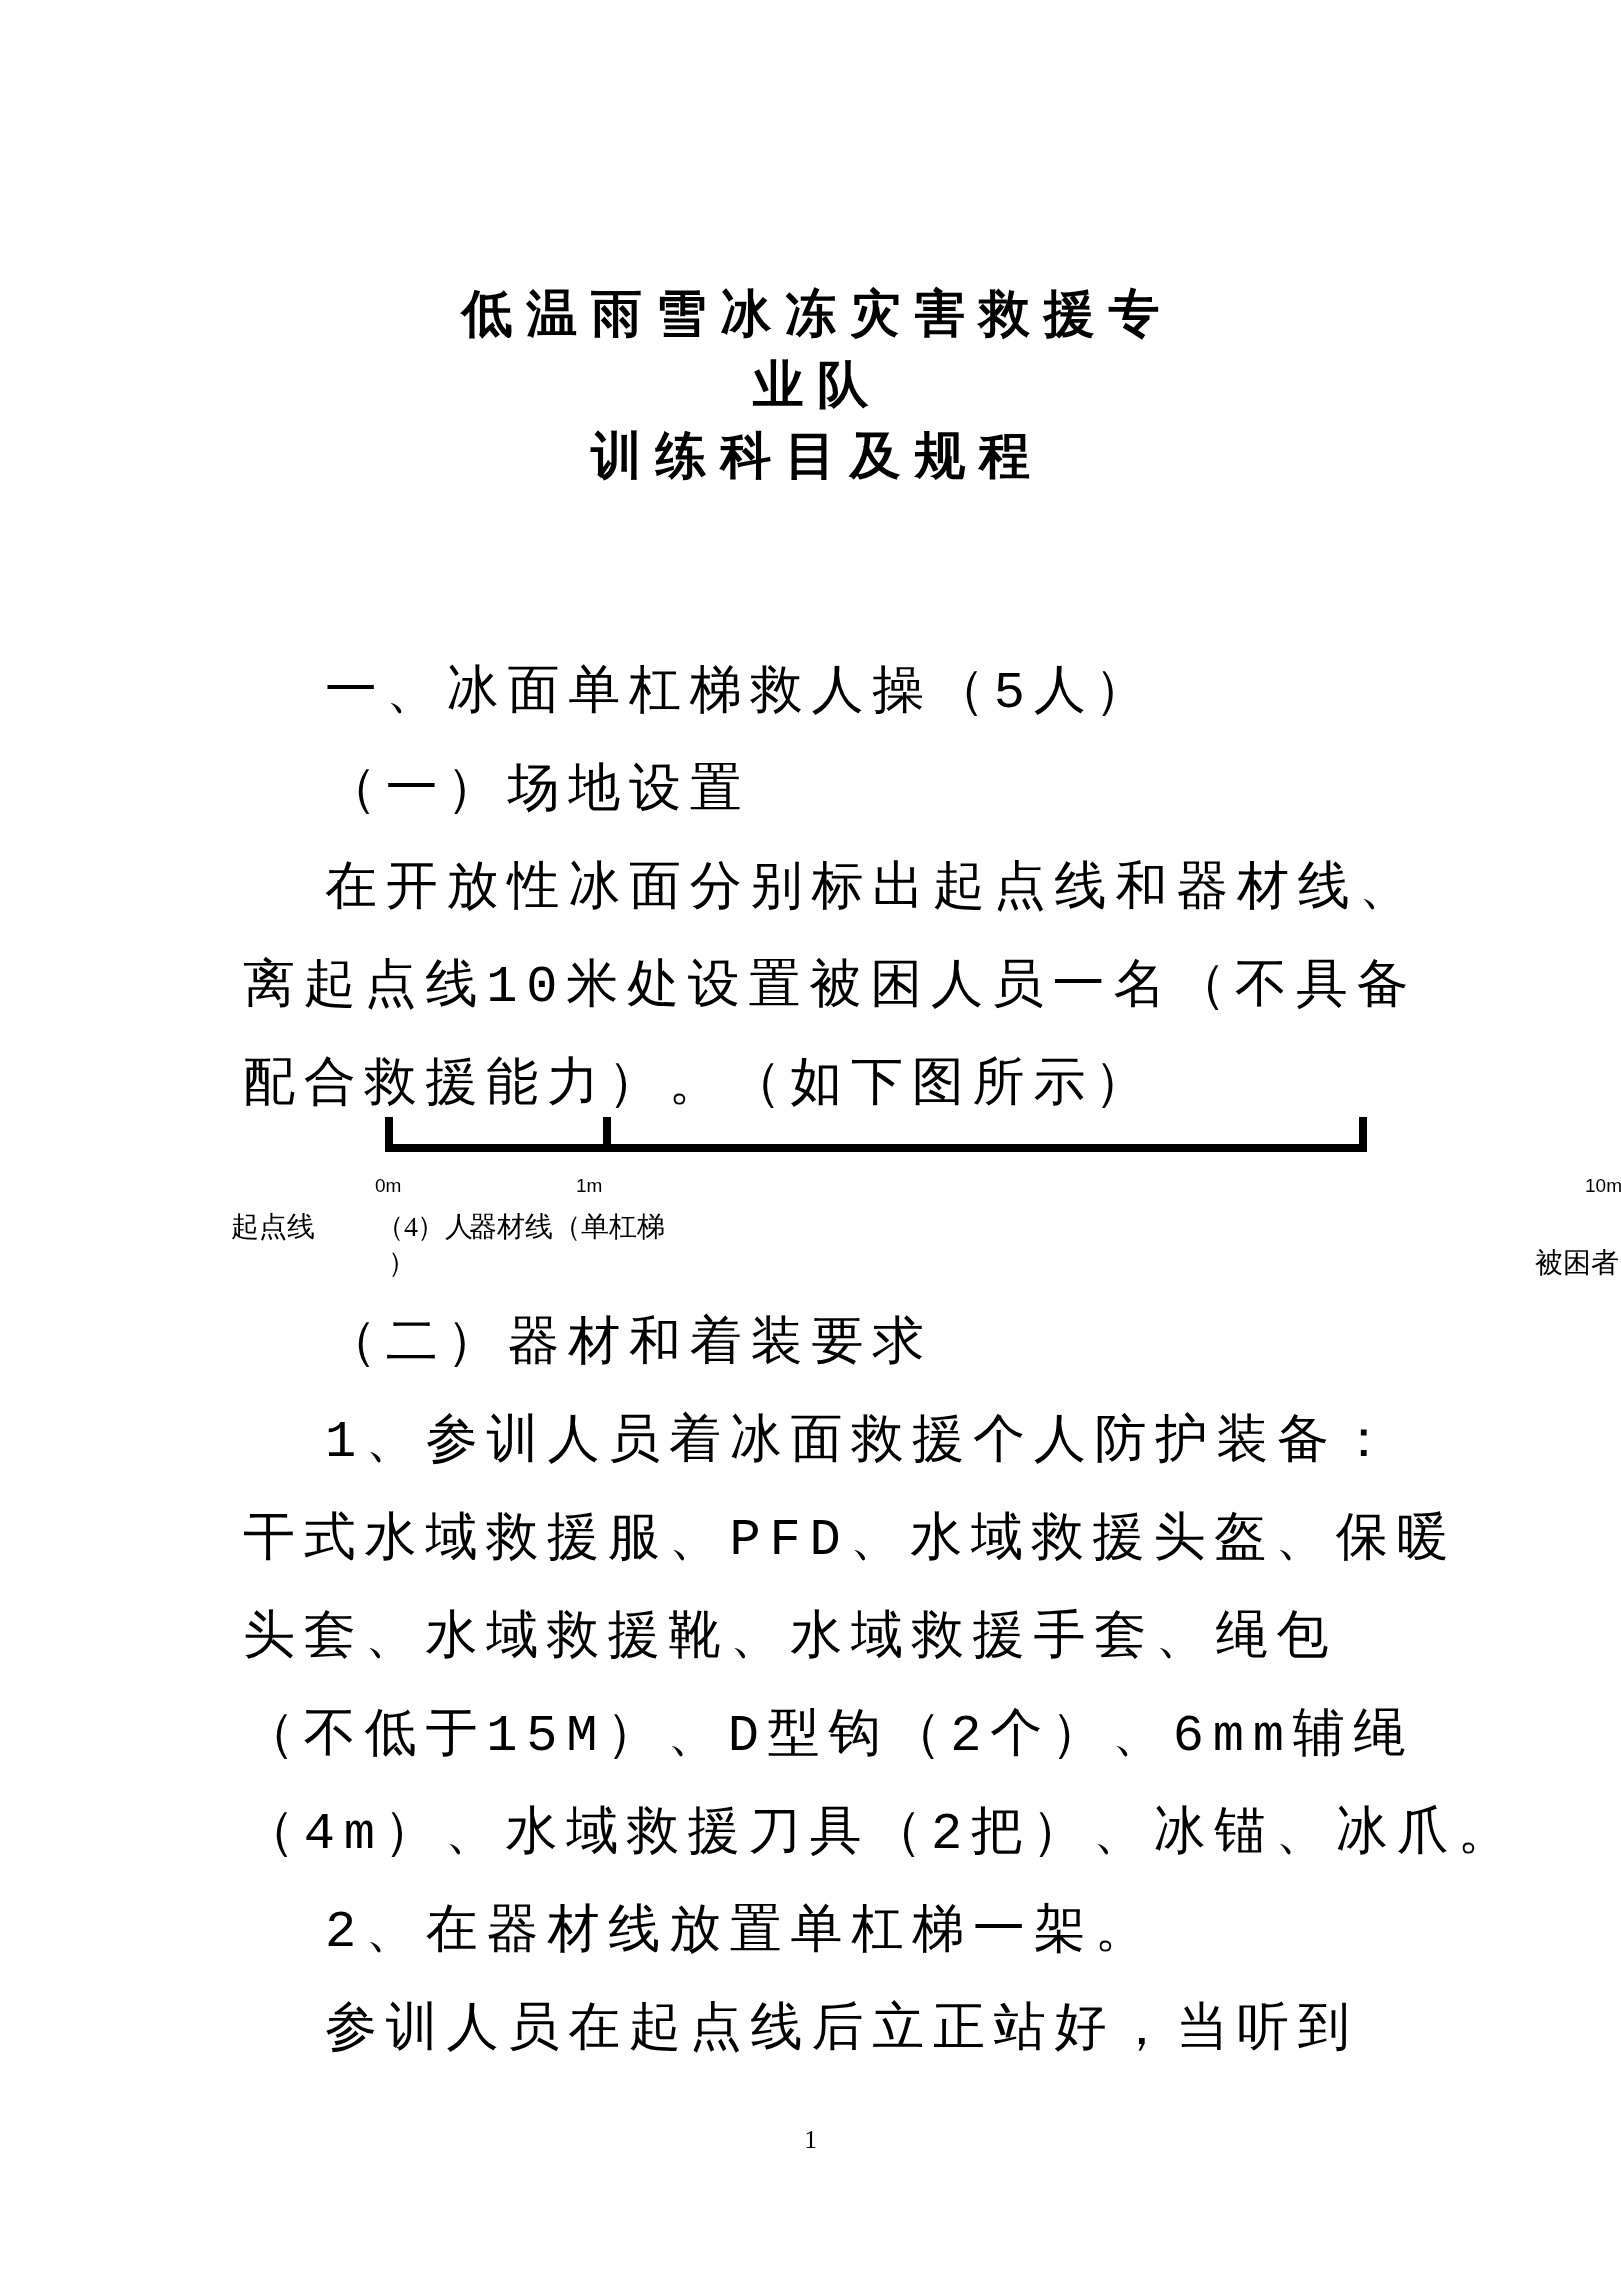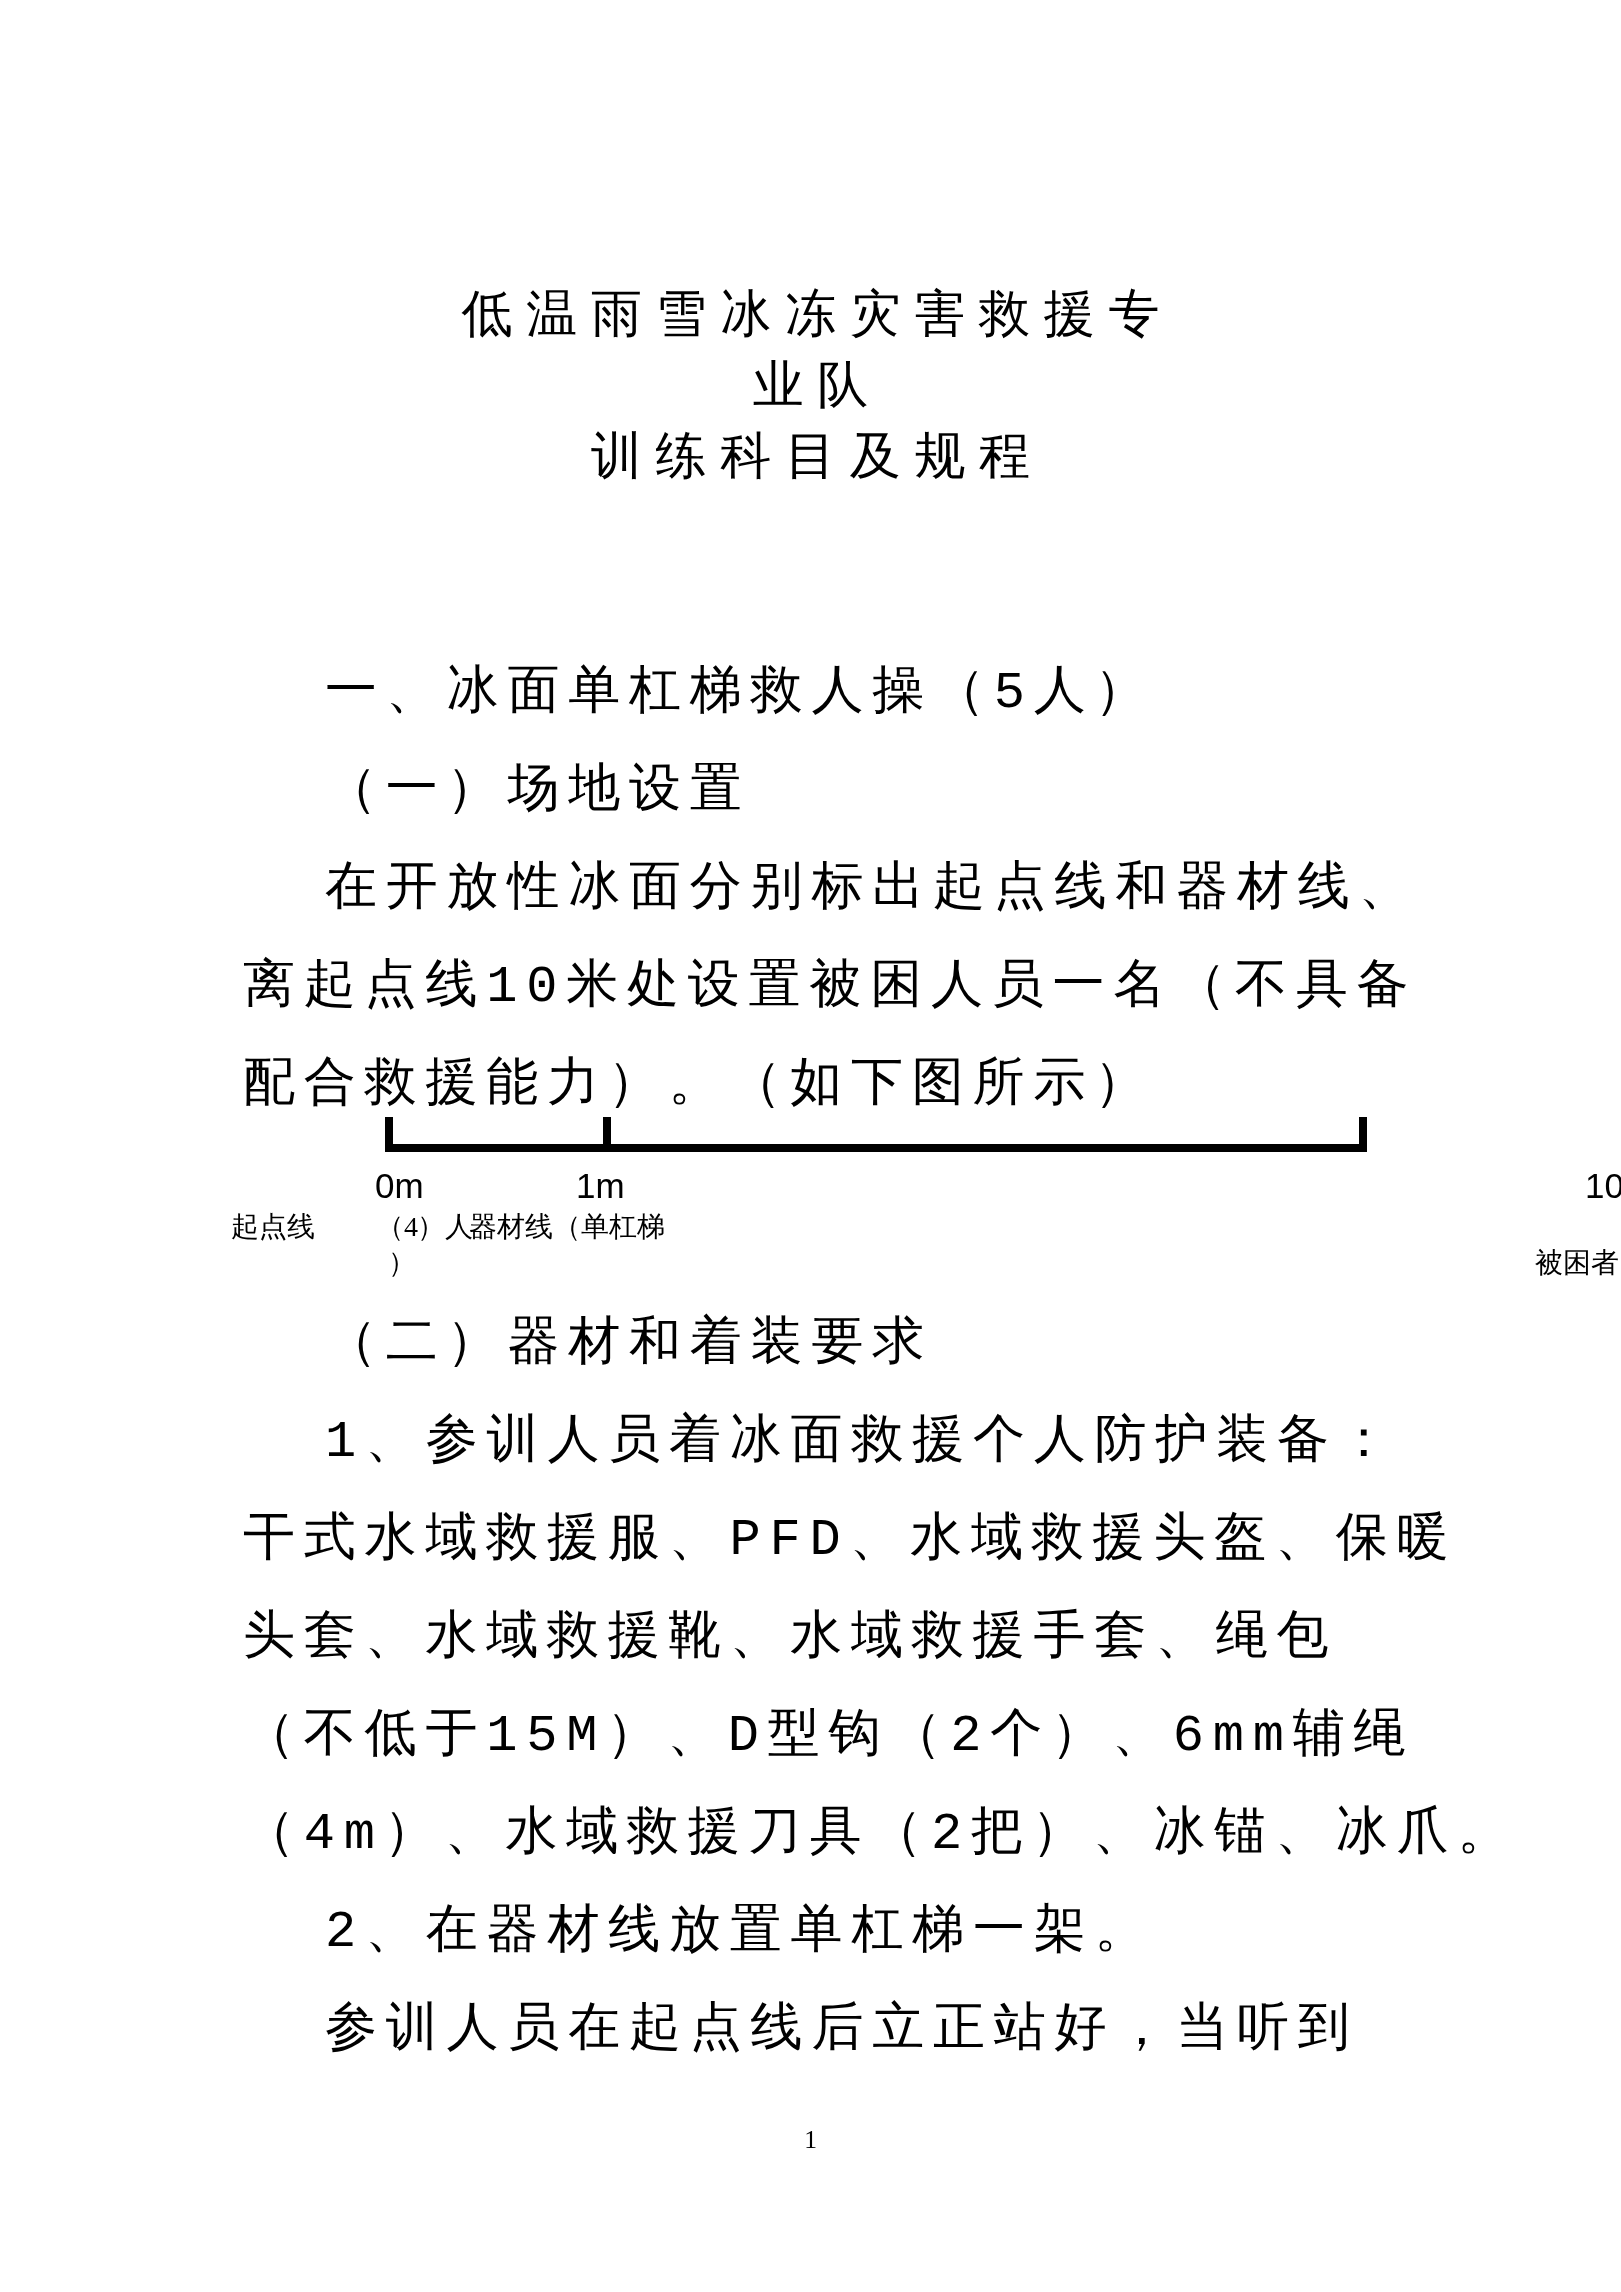--- a/index.html
+++ b/index.html
@@ -26,21 +26,21 @@
   
   .title-block {
     position: absolute;
     left: 0;
     right: 0;
     top: 278px;
     text-align: center;
   }
   .doc-title-line {
     font-family: "Liberation Sans", "DejaVu Sans", sans-serif;
-    font-weight: normal;
+    font-weight: bold;
     font-size: 51px;
     line-height: 71px;
     letter-spacing: 13.7px;
     text-indent: 13.7px;
     white-space: nowrap;
   }
   .doc-title-line.l1 { padding-left: 0; }
   .doc-title-line.l2 { }
   .doc-title-line.l3 { }
 
@@ -91,21 +91,21 @@
     width: 7.8px;
     background: #000000;
   }
   .tick.t0 { left: 0; height: 35px; }
   .tick.t1 { left: 218px; height: 35px; }
   .tick.t10 { right: 0; height: 35px; }
 
   .scale-label {
     position: absolute;
     font-family: "Liberation Sans", "DejaVu Sans", sans-serif;
-    font-size: 35px;
+    font-size: 19px;
     line-height: 29px;
     white-space: nowrap;
   }
   .lbl-0m  { left: 144px; top: 93px; }
   .lbl-1m  { left: 345px; top: 93px; }
   .lbl-10m { left: 1354px; top: 93px; }
 
   .diagram-caption {
     position: absolute;
     font-family: Liberation Serif, serif;

